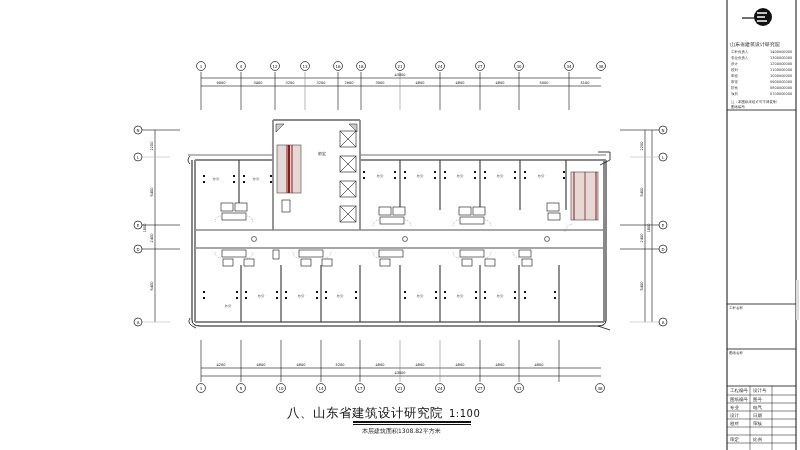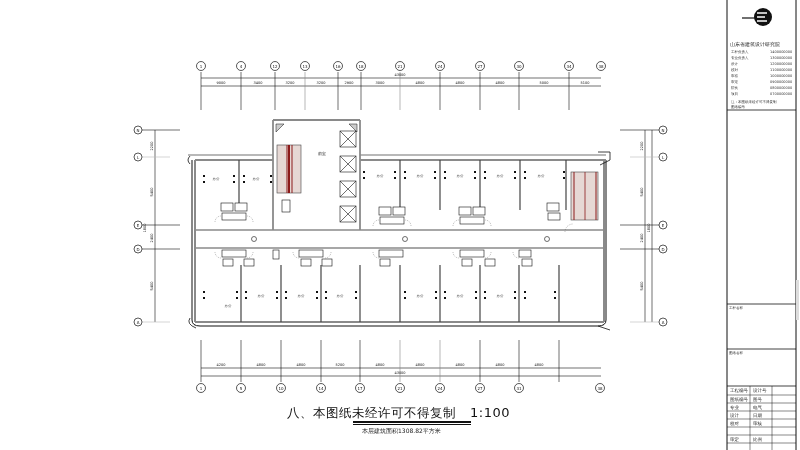--- a/index.html
+++ b/index.html
@@ -1,19 +1,19 @@
 <!DOCTYPE html>
 <html><head>
 <meta charset="utf-8">
 <style>
   html, body { margin:0; padding:0; background:#fff; }
   body { width:800px; height:450px; position:relative; overflow:hidden; font-family:"DejaVu Sans", sans-serif; color:#111; }
   #sheet { position:absolute; left:0; top:0; width:800px; height:450px; }
   .title-main { position:absolute; left:287px; top:405px; font-size:12.5px; letter-spacing:0.5px; color:#111; white-space:nowrap; }
-  .title-scale { font-size:13px; margin-left:14px; }
+  .title-scale { font-size:10px; margin-left:6px; }
   .title-underline1 { position:absolute; left:353px; top:421px; width:118px; height:2px; background:#111; }
   .title-underline2 { position:absolute; left:353px; top:424px; width:118px; height:1px; background:#111; }
   .title-sub { position:absolute; left:362px; top:427px; font-size:6px; color:#222; white-space:nowrap; }
   .tb-company { position:absolute; left:730px; top:41px; width:70px; font-size:5px; white-space:nowrap; color:#222; }
   .tb-small { position:absolute; font-size:3.5px; color:#333; white-space:nowrap; }
   .tb-cell { position:absolute; font-size:4.5px; color:#222; white-space:nowrap; }
   svg text { font-family:"DejaVu Sans", sans-serif; }
 </style>
 </head>
 <body>
@@ -413,21 +413,21 @@
     <text x="261" y="297">办公</text>
     <text x="301" y="297">办公</text>
     <text x="340" y="297">办公</text>
     <text x="420" y="297">办公</text>
     <text x="460" y="297">办公</text>
     <text x="500" y="297">办公</text>
   </g>
 </svg>
 
 <div class="title-main">
-  <span>八、本图纸未经许可不得复制</span><span class="title-scale">1:100</span>
+  <span>八、山东省建筑设计研究院</span><span class="title-scale">1:100</span>
 </div>
 <div class="title-underline1"></div>
 <div class="title-underline2"></div>
 <div class="title-sub">本层建筑面积1308.82平方米</div>
 
 <div class="tb-company">山东省建筑设计研究院</div>
 <div class="tb-small" style="left:731px;top:50px;">工程负责人</div>
 <div class="tb-small" style="left:770px;top:50px;">1400000000</div>
 <div class="tb-small" style="left:731px;top:56px;">专业负责人</div>
 <div class="tb-small" style="left:770px;top:56px;">1300000000</div>

